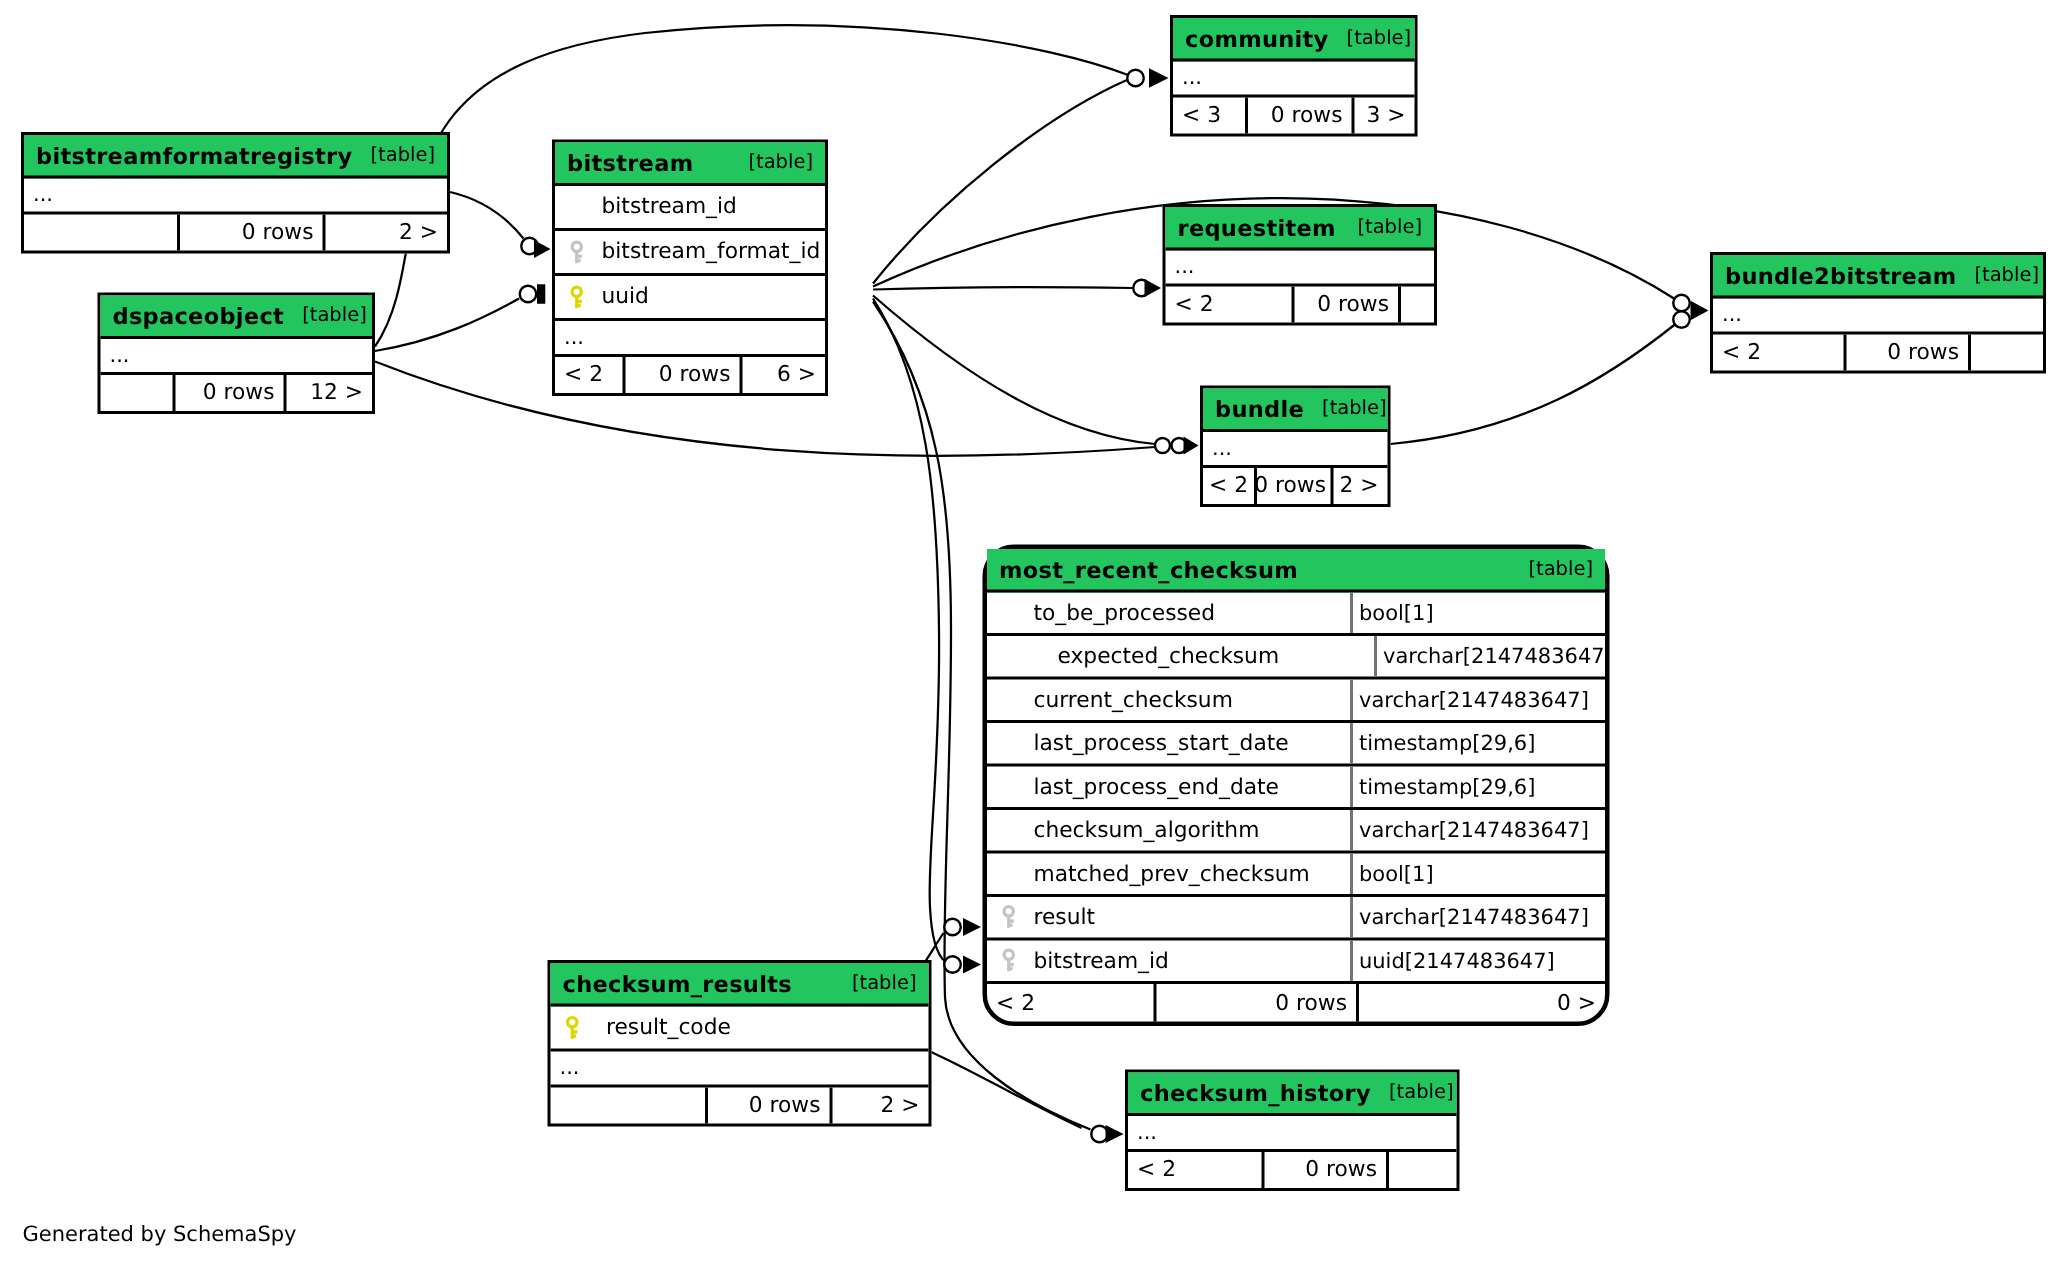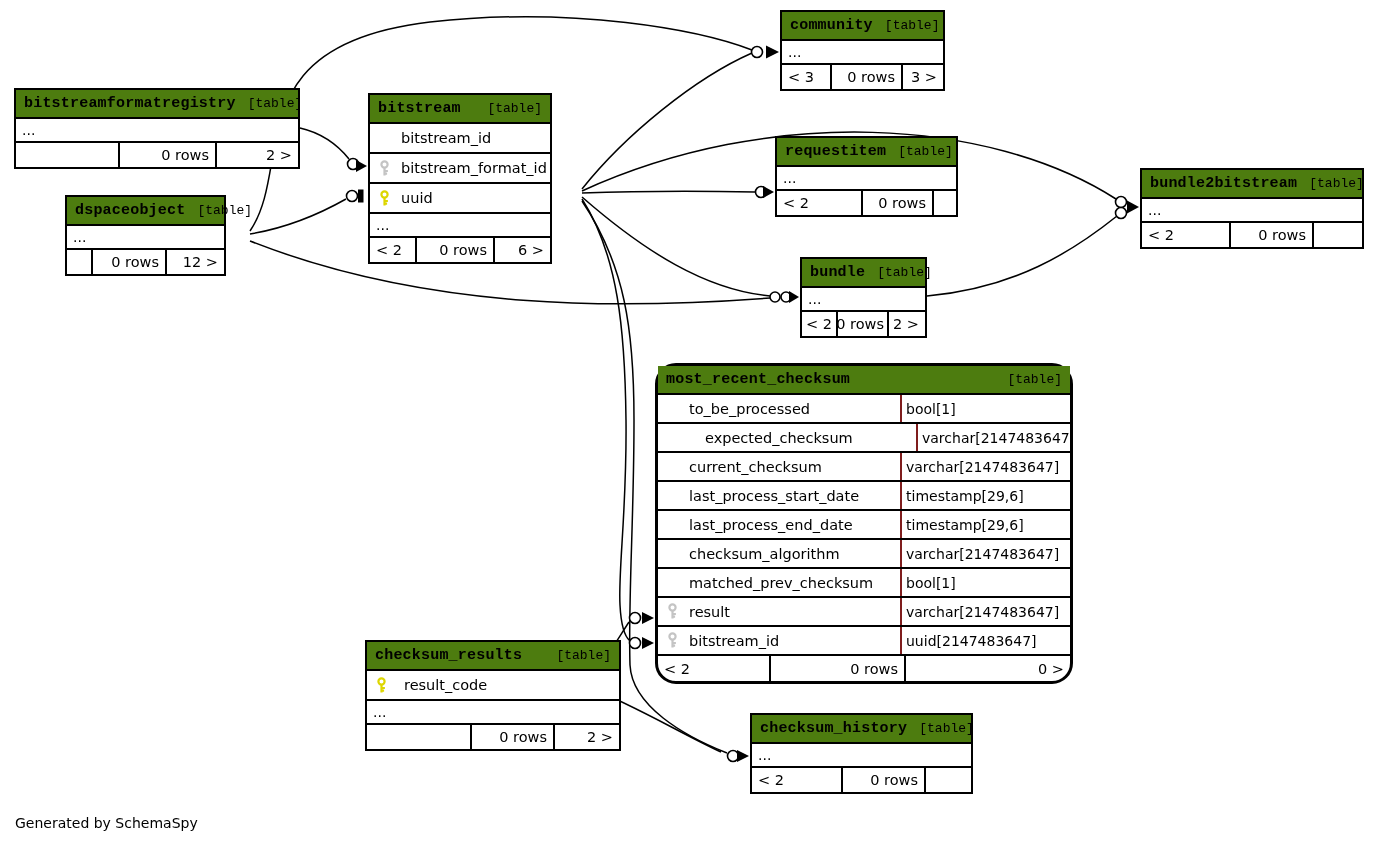--- a/index.html
+++ b/index.html
@@ -1,32 +1,32 @@
 <!DOCTYPE html>
 <html><head>
 <meta charset="utf-8">
 <style>
   html,body{margin:0;padding:0;background:#ffffff;}
   body{font-family:"DejaVu Sans","Liberation Sans",sans-serif;color:#000;}
   .canvas{position:relative;width:1379px;height:845px;overflow:hidden;background:#fff;}
   svg.edges{position:absolute;left:0;top:0;z-index:1;}
   .tbl{position:absolute;background:#fff;border:2px solid #000;box-sizing:border-box;z-index:2;}
   .tbl.focus{border-width:3px;border-radius:21px;}
-  .hdr{display:flex;justify-content:space-between;align-items:center;background:#4d7c0f;
-       padding:0 8px;height:27px;border-bottom:2px solid #000;font-family:Liberation Mono, monospace;}
+  .hdr{display:flex;justify-content:space-between;align-items:center;background:#22c55e;
+       padding:0 8px;height:27px;border-bottom:2px solid #000;}
   .tname{font-weight:bold;font-size:15px;letter-spacing:.2px;white-space:nowrap;}
   .ttag{font-size:13px;padding-left:12px;white-space:nowrap;}
   .row{display:flex;align-items:center;height:28px;border-bottom:2px solid #000;
        padding-left:8px;font-size:14.5px;box-sizing:content-box;}
   .tbl.focus .row{height:27px;padding-left:8px;}
   .row.ell{height:22px;padding-left:6px;font-size:14px;}
   .keyslot{width:13px;margin-right:10px;flex:none;display:inline-flex;}
   .c-name{display:flex;align-items:center;width:242px;flex:none;}
   .c-type{flex:1;align-self:stretch;display:flex;align-items:center;
-          border-left:2px solid #7f1d1d;padding-left:4px;font-size:14px;white-space:nowrap;overflow:hidden;}
+          border-left:2px solid #737373;padding-left:4px;font-size:14px;white-space:nowrap;overflow:hidden;}
   .ftr{display:flex;height:24px;font-size:14.5px;align-items:center;}
   .ftr>div{padding:0 6px;box-sizing:border-box;white-space:nowrap;overflow:hidden;}
   .f-left{flex:1;text-align:left;}
   .f-mid,.f-right{border-left:2px solid #000;text-align:right;flex:none;height:100%;
                   display:flex;align-items:center;justify-content:flex-end;}
   .note{position:absolute;left:15px;top:815px;font-size:14px;z-index:2;}
   svg.key{width:13px;height:17px;display:block;}
 </style>
 </head>
 <body>
@@ -133,21 +133,21 @@
       <span>uuid</span>
     </div>
     <div class="row ell">...</div>
     <div class="ftr">
       <div class="f-left">&lt; 2</div>
       <div class="f-mid" style="width:78px">0 rows</div>
       <div class="f-right" style="width:57px">6 &gt;</div>
     </div>
   </div>
 
-  <div class="tbl" style="left:65px;top:195px;width:161px">
+  <div class="tbl" style="left:65px;top:195px;width:185px">
     <div class="hdr">
       <span class="tname">dspaceobject</span>
       <span class="ttag">[table]</span>
     </div>
     <div class="row ell">...</div>
     <div class="ftr">
       <div class="f-left"></div>
       <div class="f-mid" style="width:74px">0 rows</div>
       <div class="f-right" style="width:59px">12 &gt;</div>
     </div>

